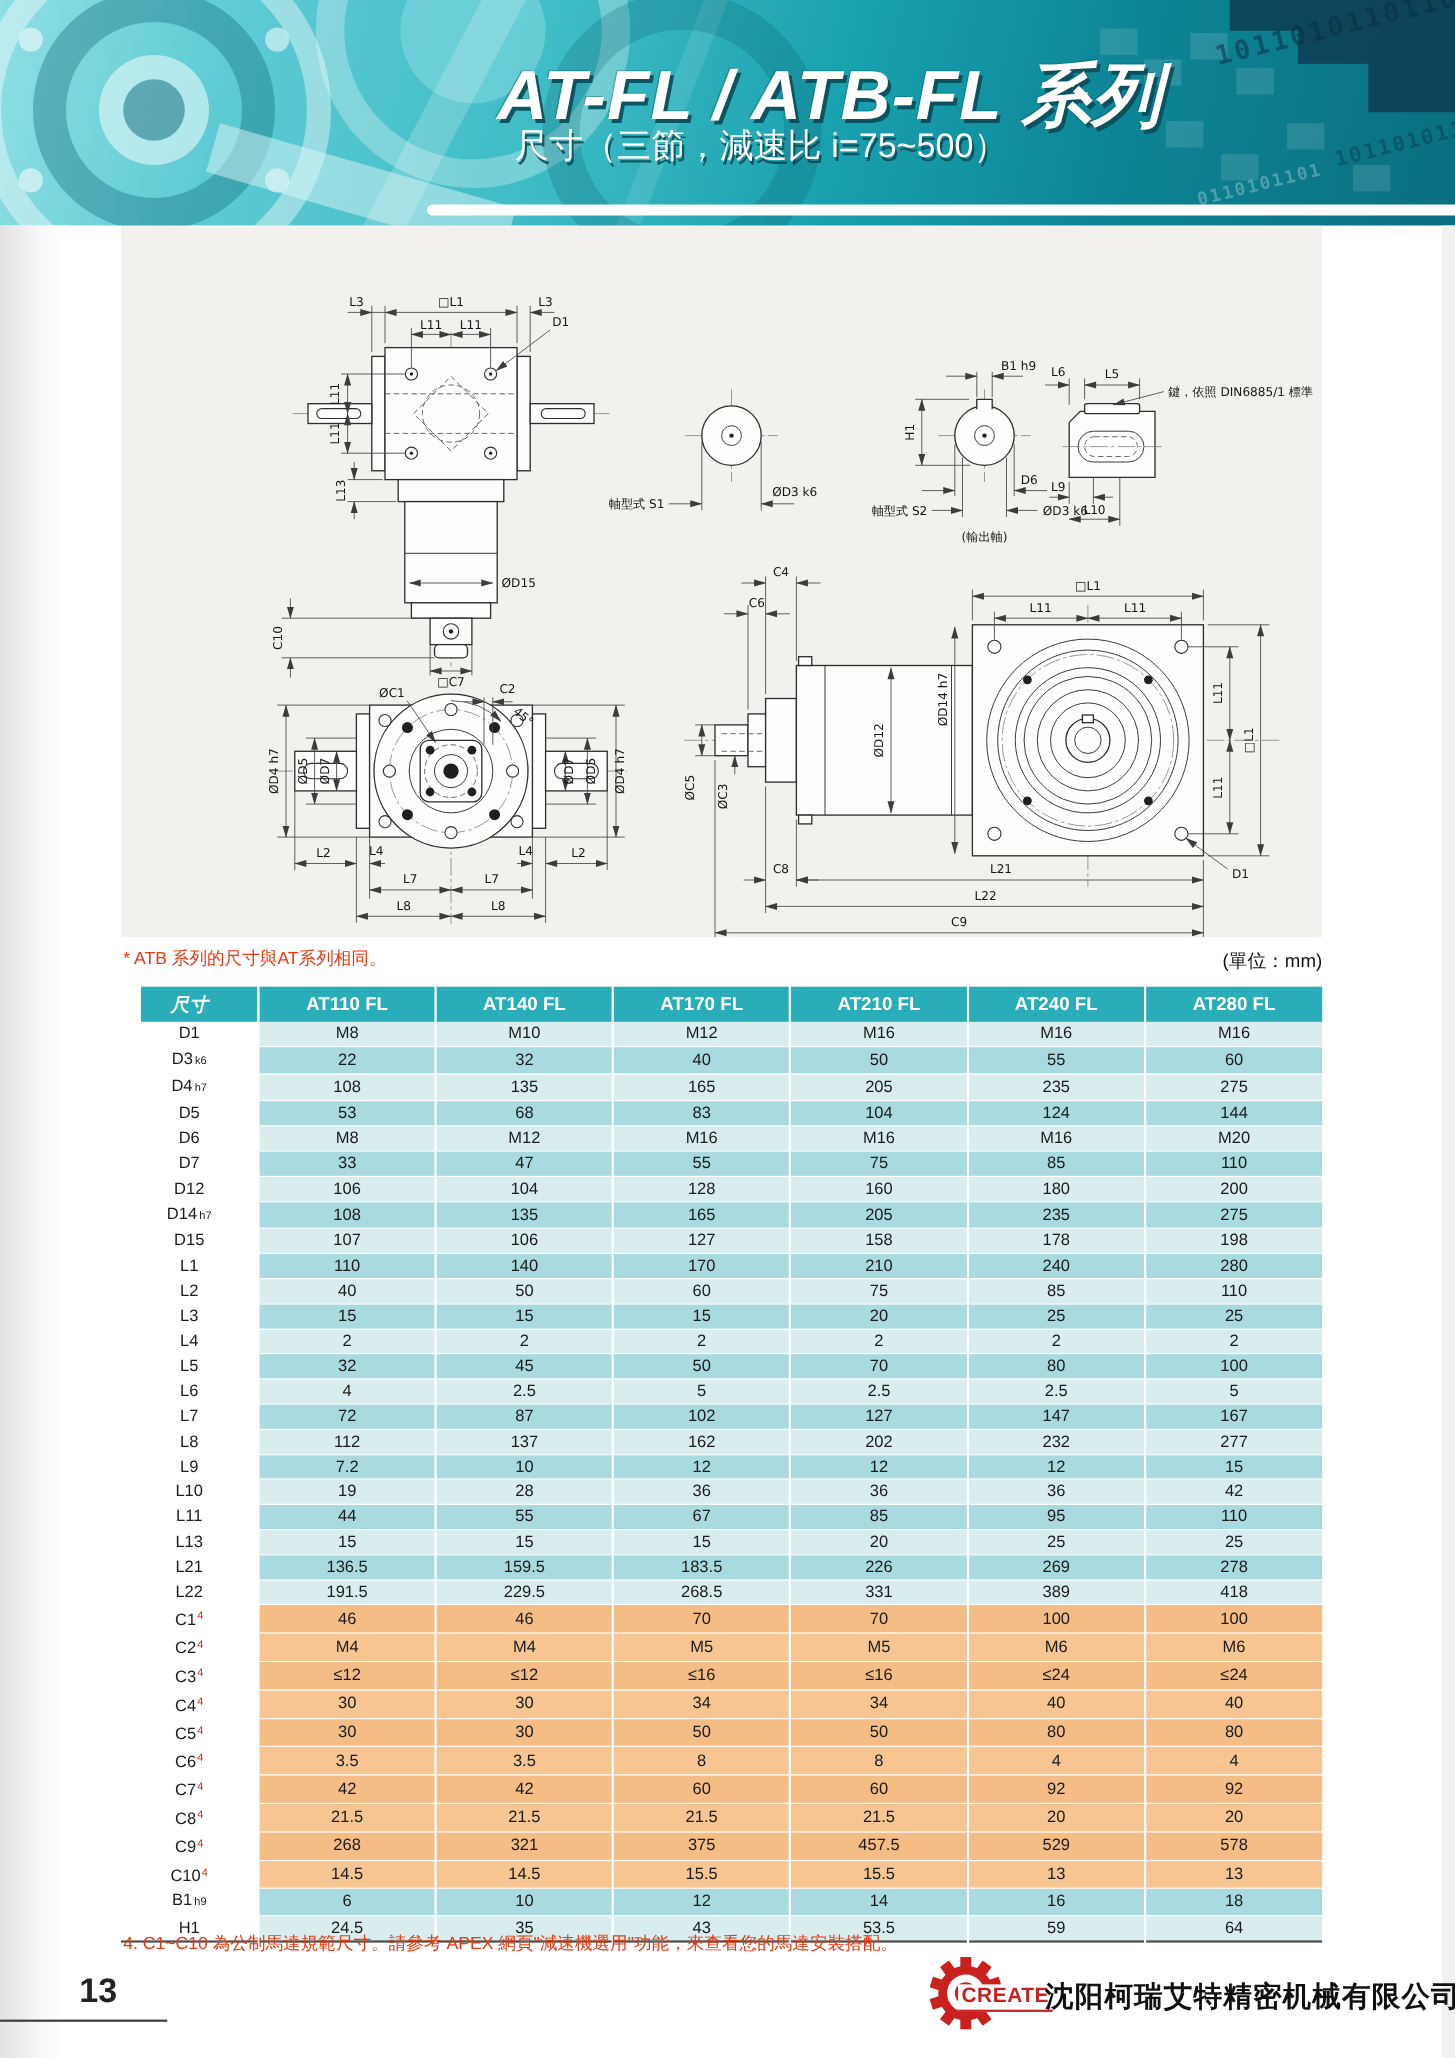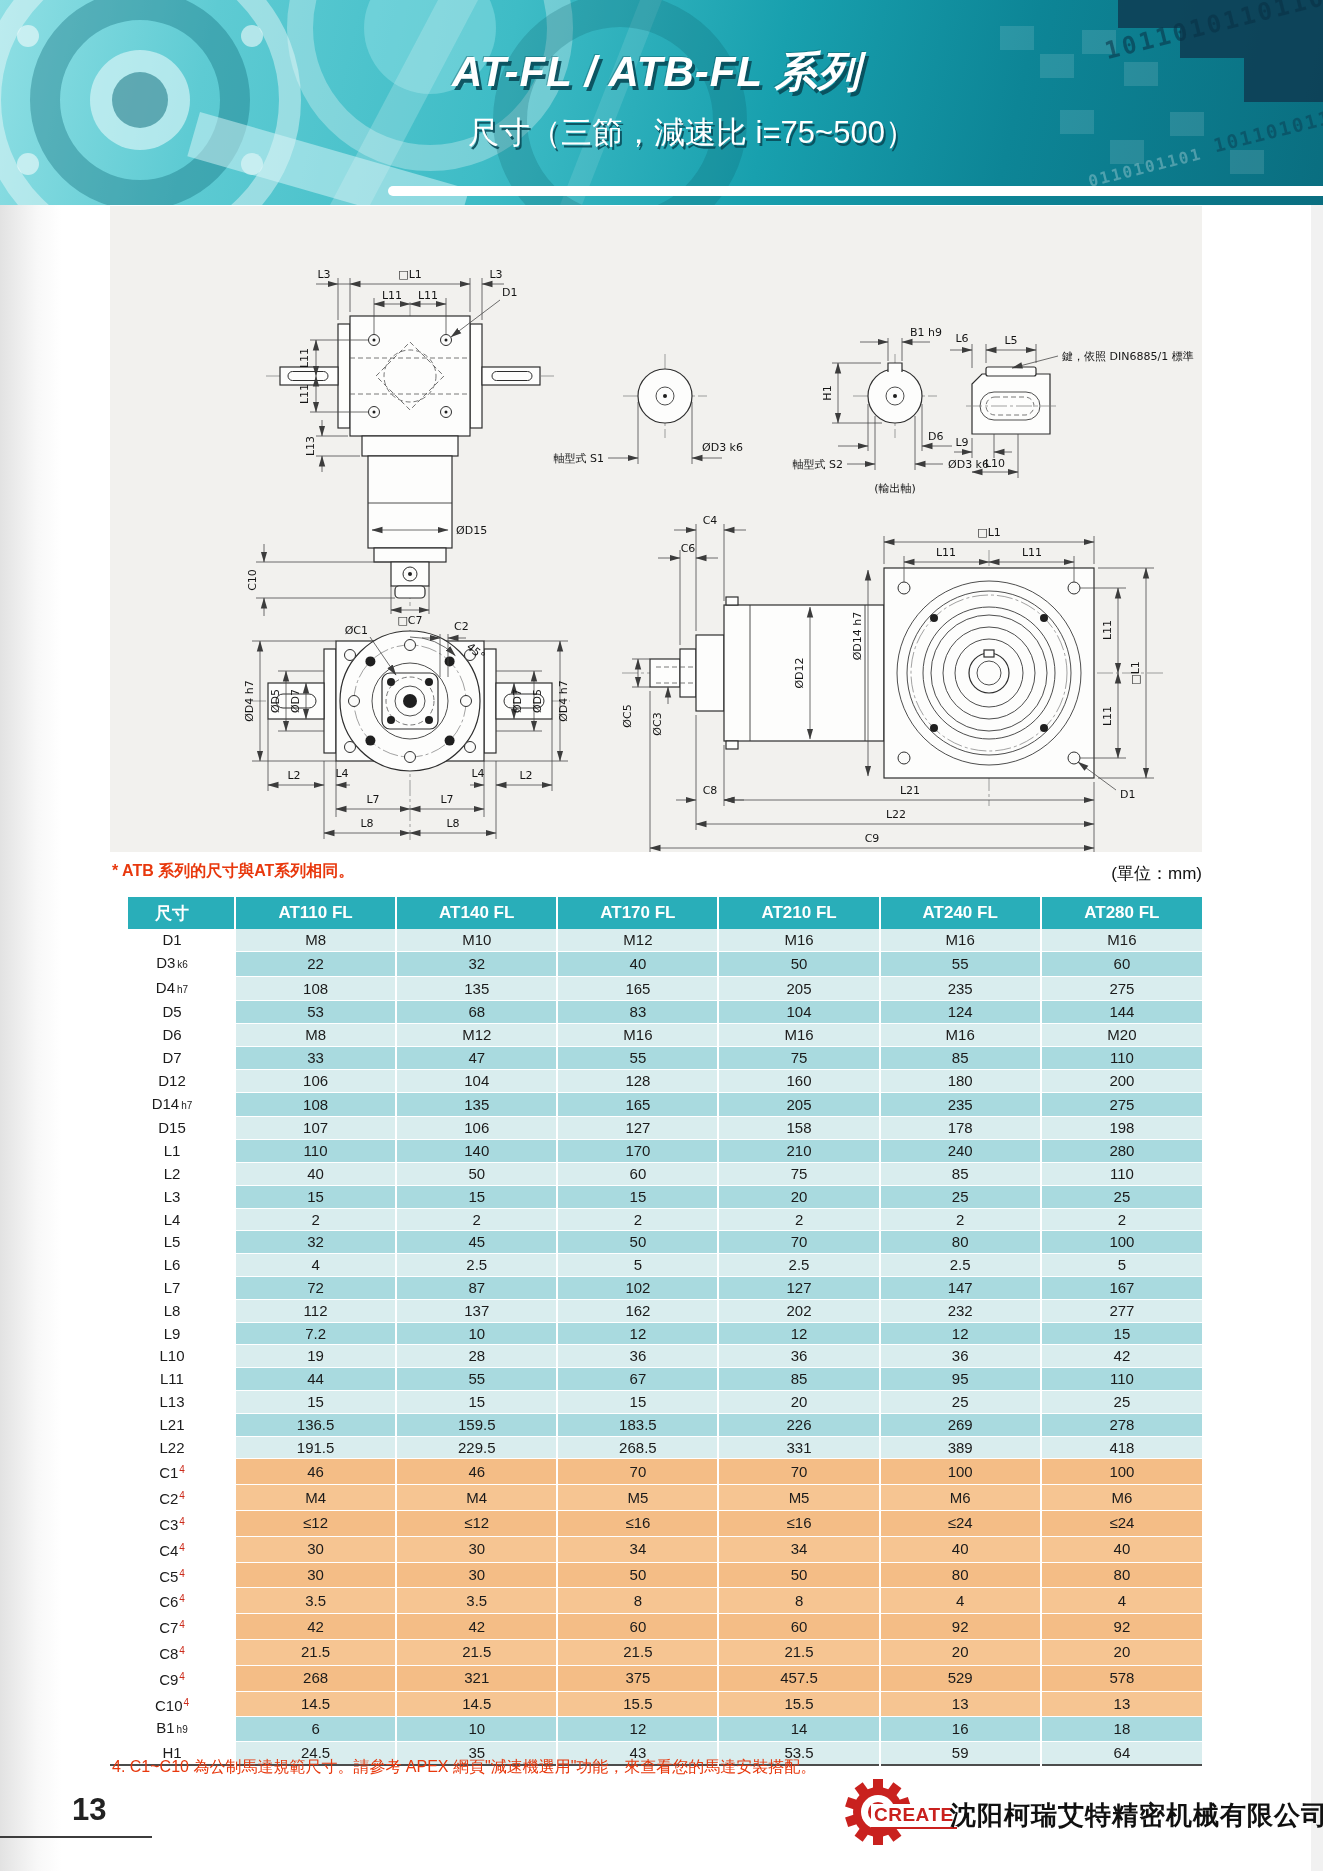--- a/index.html
+++ b/index.html
@@ -7,21 +7,21 @@
     --row-orange-a:#F4BD86; --row-orange-b:#F6C592;
     --note-red:#E8380D; --logo-red:#C9211E;
   }
   html,body{margin:0;padding:0;background:#888;}
   #page{position:relative;width:1323px;height:1871px;background:#fff;
     font-family:"Liberation Sans",sans-serif;overflow:hidden;margin:0 auto;}
 
   
   .banner{position:absolute;left:0;top:0;width:1323px;height:205px;overflow:hidden;
     background:linear-gradient(103deg,#8fdfe4 0%,#5ecbd3 16%,#3ebcc6 38%,#18a0ae 58%,#0d8596 76%,#0a6e80 100%);}
-  .banner-title{position:absolute;left:452px;top:44px;font-size:42px;font-weight:bold;font-style:italic;
+  .banner-title{position:absolute;left:452px;top:44px;font-size:63px;font-weight:bold;font-style:italic;
     color:#fff;letter-spacing:1px;white-space:nowrap;
     text-shadow:3px 4px 0 rgba(9,77,90,.92), -1px -1px 0 rgba(9,77,90,.35);}
   .banner-subtitle{position:absolute;left:468px;top:112px;font-size:31px;font-weight:normal;color:#fff;
     white-space:nowrap;text-shadow:2px 3px 0 rgba(9,77,90,.9);text-align:right;}
   .white-band{position:absolute;left:388px;top:186px;right:0;height:10px;background:#fff;border-radius:5px 0 0 5px;}
   .b-pattern{position:absolute;font-family:"DejaVu Sans Mono",monospace;font-weight:bold;white-space:nowrap;}
   .p1{right:-6px;top:10px;transform:rotate(-14deg);font-size:24px;letter-spacing:3px;color:rgba(9,48,68,.55);}
   .p2{right:-10px;top:120px;transform:rotate(-14deg);font-size:19px;letter-spacing:2px;color:rgba(10,60,80,.5);}
   .p3{right:120px;top:158px;transform:rotate(-14deg);font-size:16px;letter-spacing:2px;color:rgba(255,255,255,.28);}
 
@@ -35,31 +35,31 @@
   svg .part{fill:#fdfdfc;stroke:#2e2e2e;stroke-width:1.2;}
   svg .thin{fill:none;stroke:#3a3a3a;stroke-width:0.9;}
   svg .slot{fill:none;stroke:#2e2e2e;stroke-width:1;}
   svg .dim{stroke:#4a4a4a;stroke-width:0.8;fill:none;}
   svg .cl{stroke:#7a7a7a;stroke-width:0.7;fill:none;stroke-dasharray:16 3 3 3;}
   svg .hid{stroke:#555;stroke-width:0.8;fill:none;stroke-dasharray:5 3;}
   svg .scr{fill:#fbfbfa;stroke:#2e2e2e;stroke-width:1;}
   svg .bolt{fill:#1f1f1f;stroke:none;}
 
   
-  .note-atb{position:absolute;left:112px;top:861px;font-size:16px;color:var(--note-red);font-weight:bold;}
+  .note-atb{position:absolute;left:112px;top:861px;font-size:16px;color:var(--note-red);}
   .note-unit{position:absolute;right:121px;top:862px;font-size:17px;color:#111;text-align:center;}
   .footnote{position:absolute;left:112px;top:1757px;font-size:16px;color:var(--note-red);}
 
   
   table.dims{position:absolute;left:110px;top:897px;width:1092px;border-collapse:collapse;
     table-layout:fixed;border-bottom:2px solid #4c4c4c;}
   table.dims col.c0{width:125px;}
   table.dims th{height:32px;background:var(--accent);color:#fff;font-size:17px;font-weight:bold;
     border-right:2px solid #fff;text-align:center;padding:0;}
-  table.dims th.first{background:linear-gradient(90deg,#fff 0,#fff 18px,var(--accent) 18px);}
+  table.dims th.first{background:linear-gradient(90deg,#fff 0,#fff 18px,var(--accent) 18px);font-style:italic;}
   table.dims th:last-child{border-right:none;margin-left:28px;}
   table.dims td{height:21.8px;text-align:center;font-size:15px;color:#1b1b1b;
     border-right:2px solid #fff;border-bottom:1.5px solid #fff;padding:0;line-height:21.8px;}
   table.dims td:last-child{border-right:none;}
   td.lbl{background:#fff;text-align:left;padding-left:6px;border-bottom:1px solid #9a9a9a;color:#000;}
   td.lt{background:var(--row-light);} td.dk{background:var(--row-dark);}
   td.og1{background:var(--row-orange-a);} td.og2{background:var(--row-orange-b);}
   .sub{font-size:10px;margin-left:2px;color:#222;}
   .sup4{font-size:10px;color:#cc2a1a;vertical-align:5px;margin-left:1px;}
 

